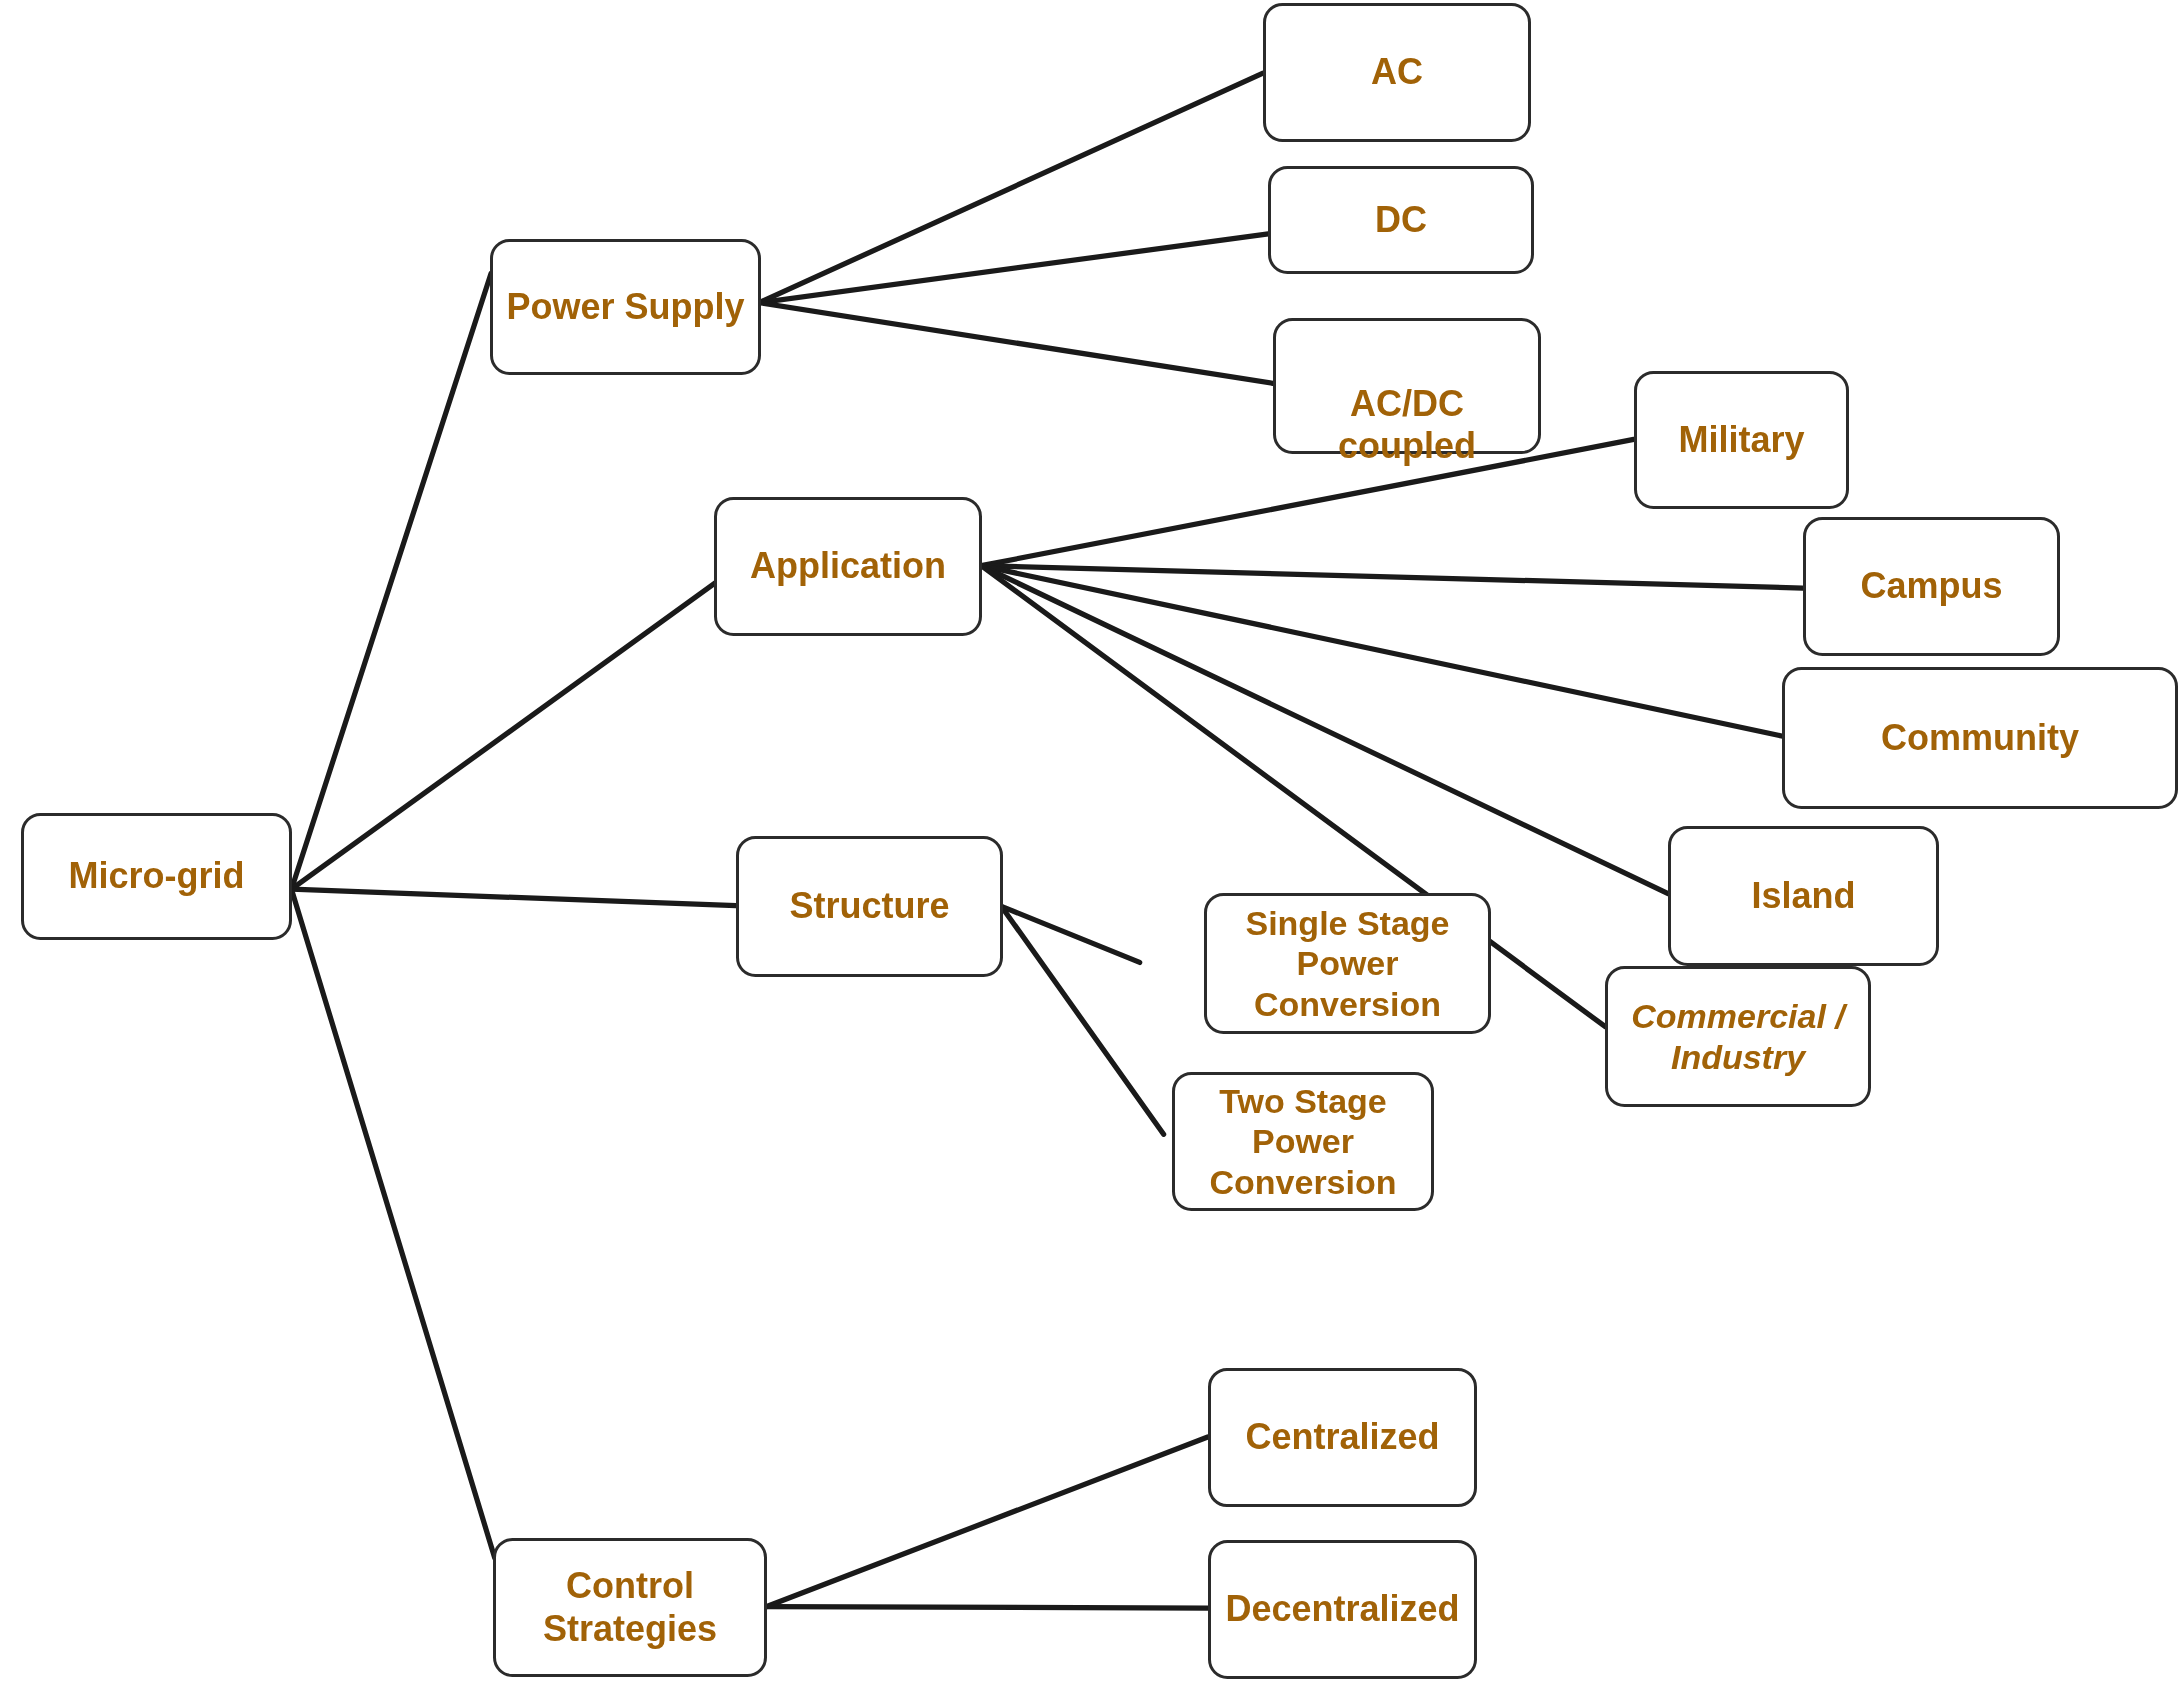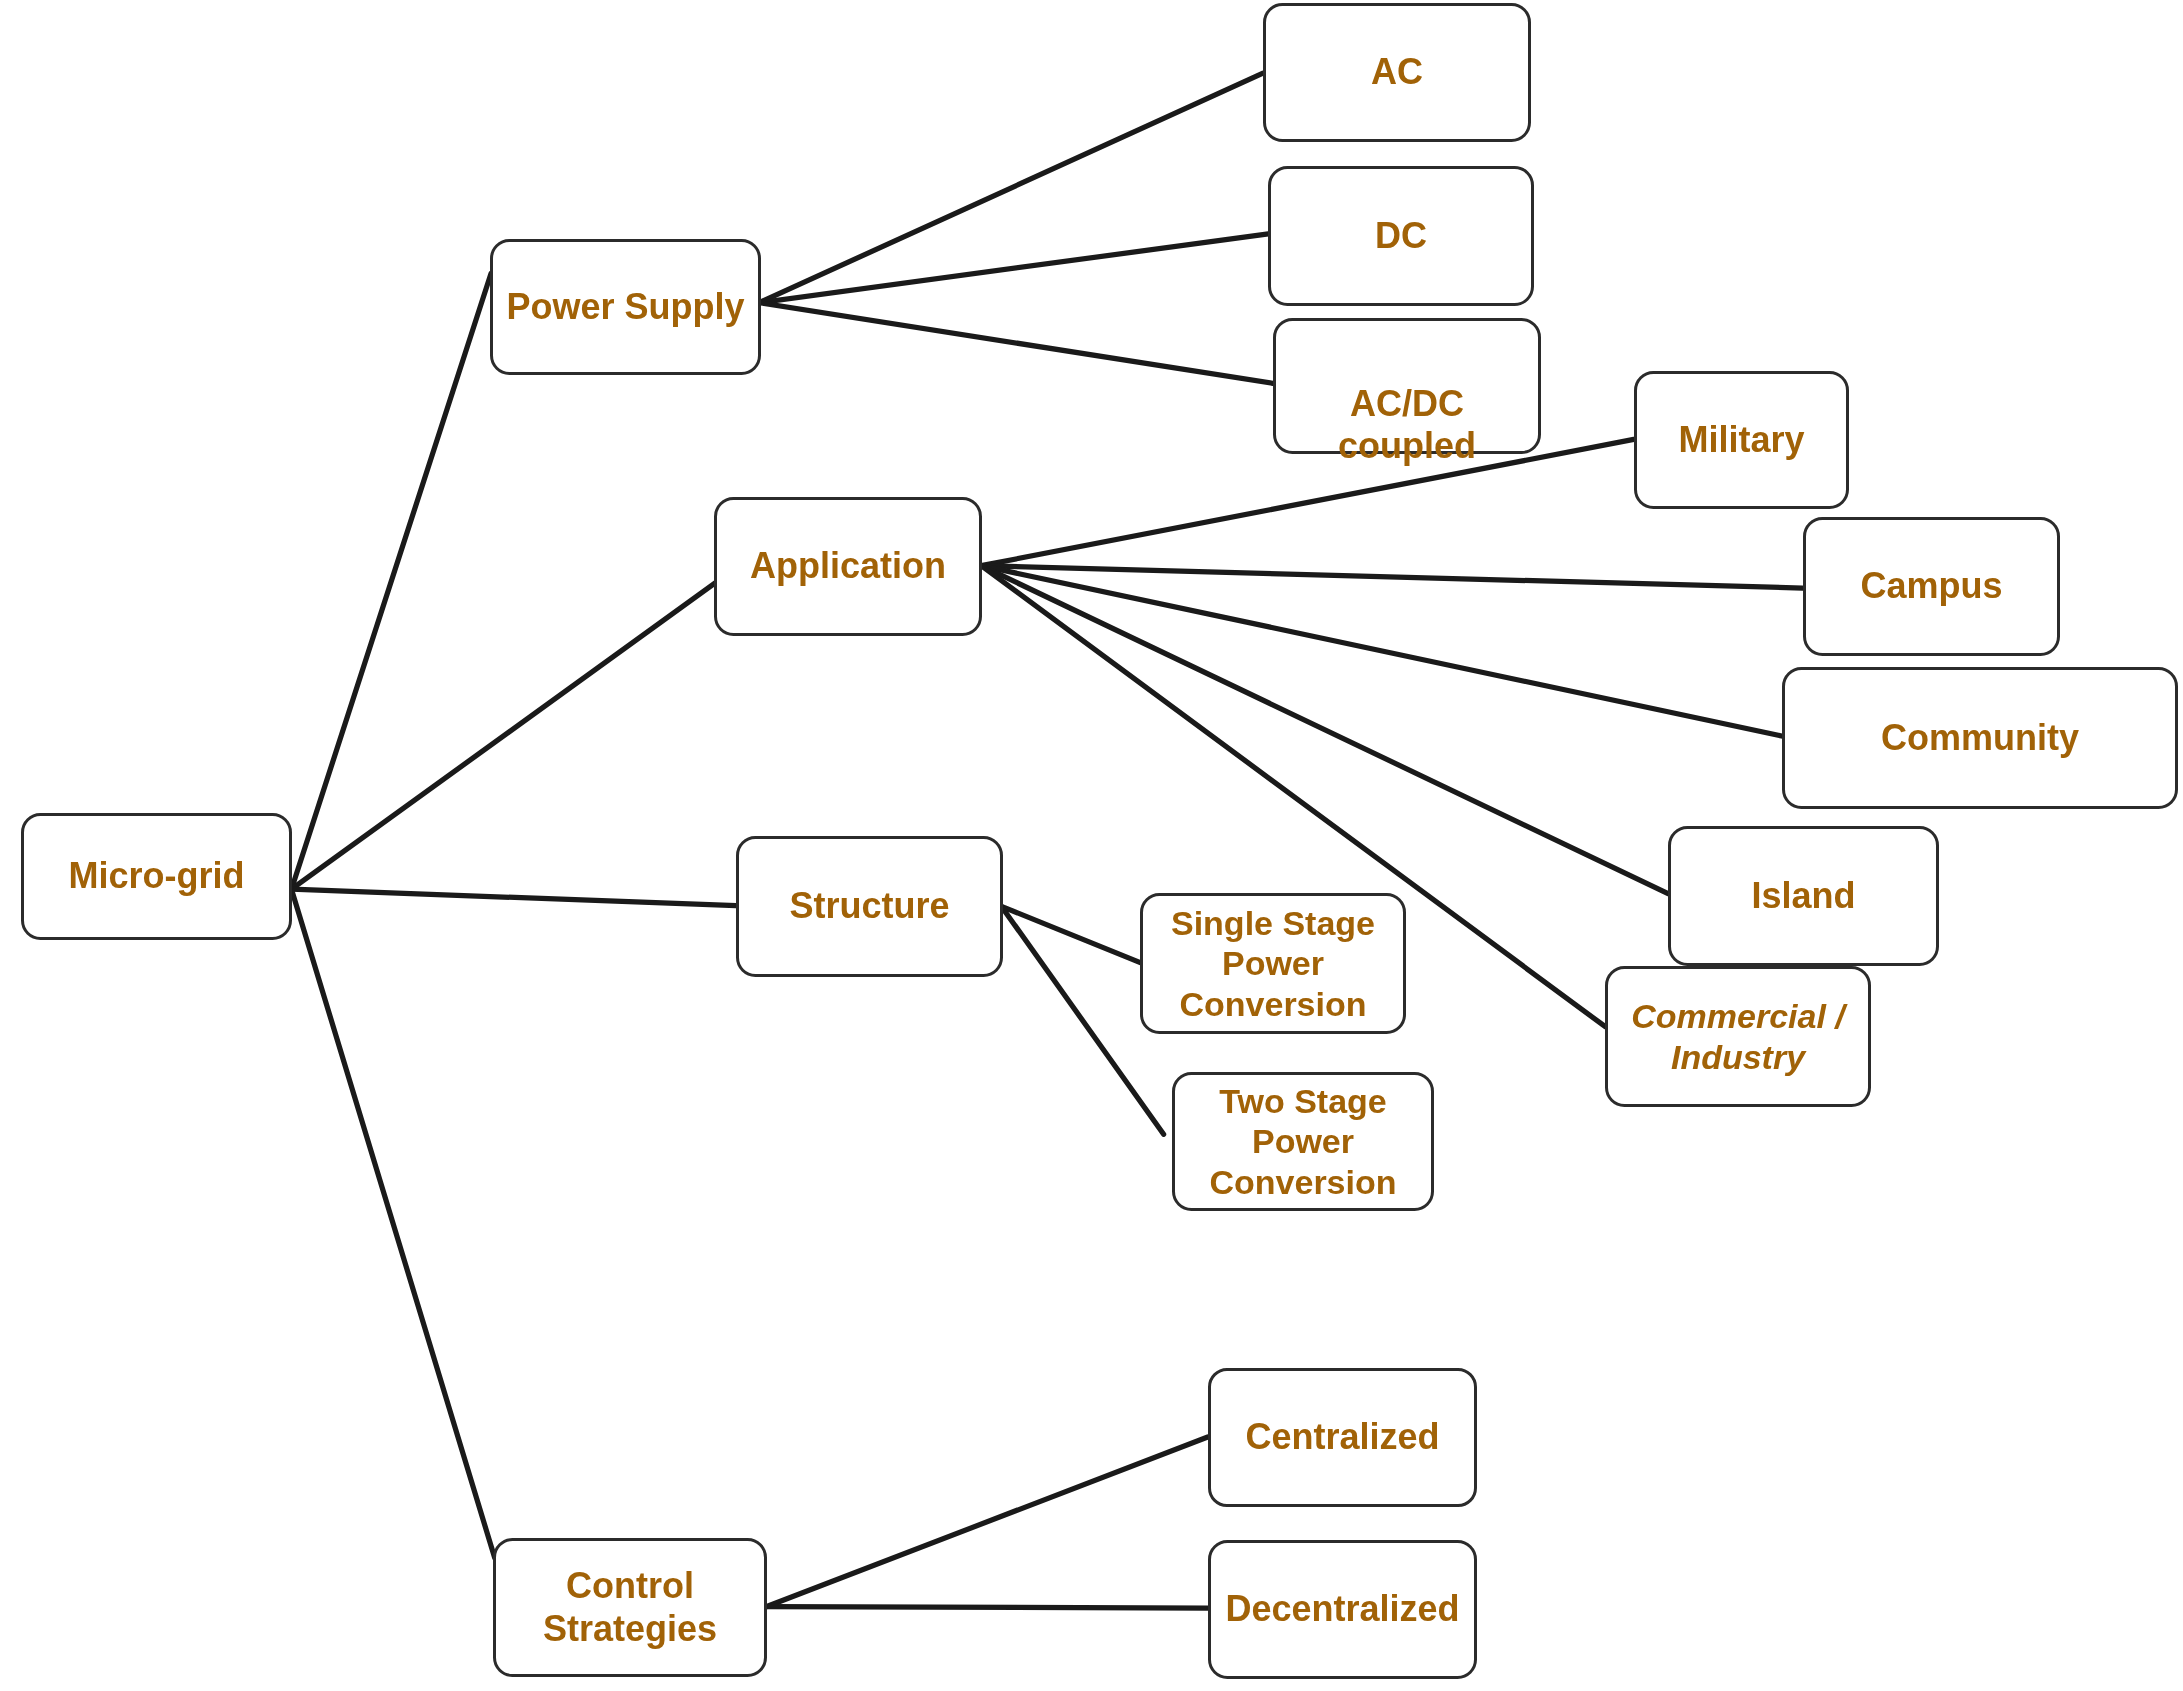--- a/index.html
+++ b/index.html
@@ -98,21 +98,21 @@
 
   <div class="node t48" style="left:493px; top:1538px; width:274px; height:139px;">
     <span class="label">Control
 Strategies</span>
   </div>
 
   <div class="node t48" style="left:1263px; top:3px; width:268px; height:139px;">
     <span class="label">AC</span>
   </div>
 
-  <div class="node t48" style="left:1268px; top:166px; width:266px; height:140px;">
+  <div class="node t48" style="left:1268px; top:166px; width:266px; height:108px;">
     <span class="label">DC</span>
   </div>
 
   <div class="node t48 align-top" style="left:1273px; top:318px; width:268px; height:136px; padding-top:62px;">
     <span class="label">AC/DC coupled</span>
   </div>
 
   <div class="node t48" style="left:1634px; top:371px; width:215px; height:138px;">
     <span class="label">Military</span>
   </div>
@@ -127,21 +127,21 @@
 
   <div class="node t48" style="left:1668px; top:826px; width:271px; height:140px;">
     <span class="label">Island</span>
   </div>
 
   <div class="node t46" style="left:1605px; top:966px; width:266px; height:141px;font-style:italic;">
     <span class="label">Commercial /
 Industry</span>
   </div>
 
-  <div class="node t46" style="left:1140px; top:893px; width:266px; height:141px;">
+  <div class="node t46" style="left:1204px; top:893px; width:287px; height:141px;">
     <span class="label">Single Stage
 Power
 Conversion</span>
   </div>
 
   <div class="node t46" style="left:1164px; top:1072px; width:262px; height:139px;margin-left:8px;">
     <span class="label">Two Stage
 Power
 Conversion</span>
   </div>

